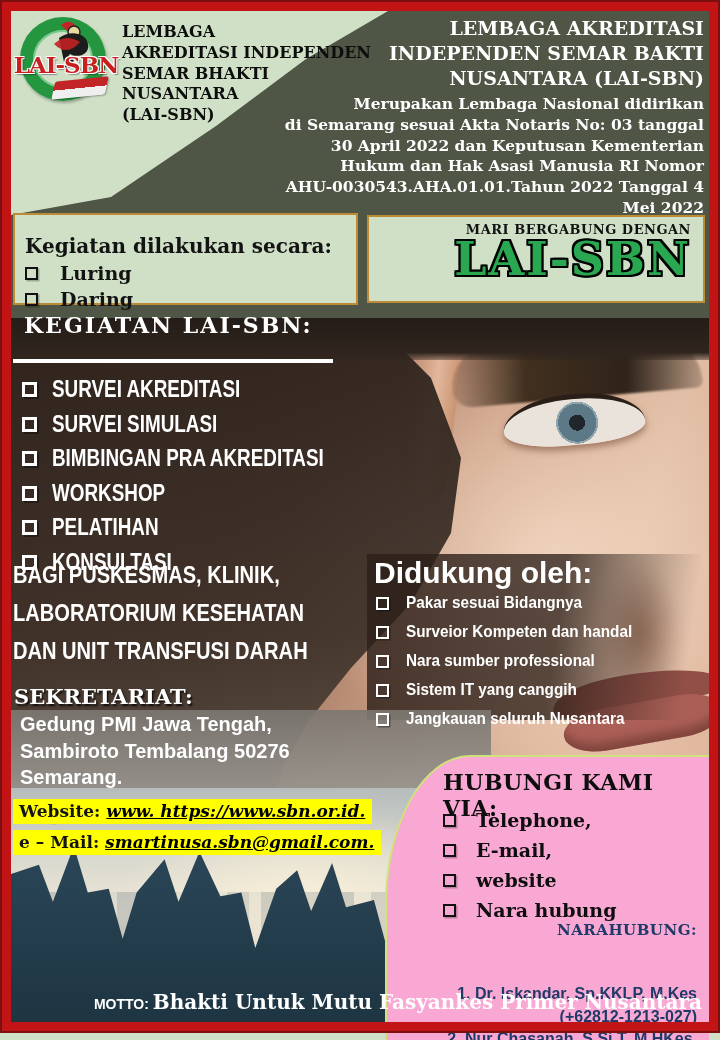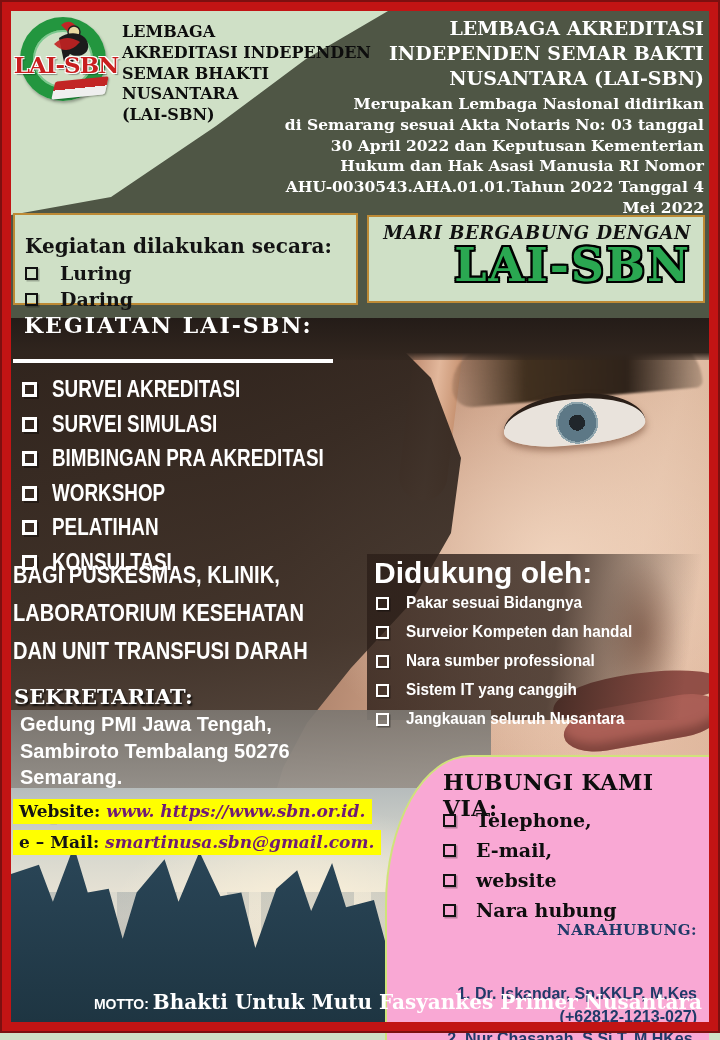--- a/index.html
+++ b/index.html
@@ -34,21 +34,21 @@
     box-sizing:border-box;padding:19px 10px;}
   .mode-title{font-size:20px;font-weight:bold;color:#131313;}
   .cb-row{display:flex;align-items:center;margin-top:4px;}
   .cb{display:inline-block;box-sizing:border-box;flex:none;}
   .cb-dark{width:13px;height:13px;border:2.5px solid #111;box-shadow:1.5px 1.5px 0 rgba(0,0,0,.25);}
   .cb-white-lg{width:15px;height:15px;border:3px solid #fff;box-shadow:2px 2px 0 rgba(0,0,0,.35);}
   .cb-white-sm{width:13px;height:13px;border:2.5px solid #fff;box-shadow:1.5px 1.5px 0 rgba(0,0,0,.35);}
   .mode-box .cb-label{font-size:19px;font-weight:bold;color:#131313;margin-left:22px;}
   .join-box{position:absolute;left:367px;top:215px;width:338px;height:88px;background:#cfe0c6;border:2px solid #bd8a35;
     box-sizing:border-box;padding:5px 12px 0 0;text-align:right;}
-  .join-tagline{font-size:18px;font-weight:bold;color:#111;letter-spacing:.5px;font-style:italic;}
+  .join-tagline{font-size:13px;font-weight:bold;color:#111;letter-spacing:.5px;}
   .join-acronym{font-size:46px;font-weight:bold;color:#2aa751;letter-spacing:2px;line-height:.95;margin-top:1px;
     text-shadow:-2px -2px 0 #000,2px -2px 0 #000,-2px 2px 0 #000,2px 2px 0 #000,-2px 0 0 #000,2px 0 0 #000,0 -2px 0 #000,0 2px 0 #000;}
   
   .photo{position:absolute;left:11px;top:318px;width:698px;height:704px;overflow:hidden;background:#b98a70;}
   .photo-base{position:absolute;inset:0;
     background:
       radial-gradient(380px 300px at 78% 34%,rgba(242,214,192,.9),rgba(242,214,192,0) 70%),
       radial-gradient(300px 380px at 88% 62%,rgba(230,190,165,.8),rgba(230,190,165,0) 72%),
       linear-gradient(105deg,#6b4a38 0%,#8a6450 30%,#c79a80 55%,#e0bda4 78%,#d4ab90 100%);}
   .finger{position:absolute;left:396px;top:8px;width:48px;height:175px;border-radius:24px;transform:rotate(7deg);
@@ -101,21 +101,21 @@
   .cond90{display:inline-block;transform:scaleX(.9);transform-origin:0 50%;white-space:nowrap;}
   
   .sek-heading{position:absolute;left:14px;top:684px;z-index:5;color:#fff;font-weight:bold;font-size:21px;
     text-shadow:1.5px 1.5px 2px rgba(0,0,0,.8);}
   .sek-address{position:absolute;left:20px;top:711px;z-index:5;color:#fff;font-weight:bold;font-size:20px;line-height:26.5px;white-space:pre-line;}
   .sek-phone{position:absolute;left:16px;top:776px;z-index:5;color:#fff;font-weight:bold;font-size:20px;
     text-shadow:1px 1px 1px rgba(0,0,0,.6);margin-top:24px;}
   .hl-row{position:absolute;left:13px;z-index:6;background:#ffff00;padding:2px 7px 3px 6px;font-weight:bold;font-size:17px;color:#141414;white-space:nowrap;}
   .hl-website{top:799px;}
   .hl-email{top:830px;}
-  .hl-link{font-style:italic;color:#701a75;}
+  .hl-link{font-style:italic;text-decoration:underline;color:#000000;}
   
   .green-box{position:absolute;left:385px;top:755px;width:324px;height:294px;background:#f9a8d4;z-index:4;
     border-top-left-radius:85px 150px;border-top:2px solid #cfe37a;border-left:2px solid #cfe37a;box-sizing:border-box;}
   .contact-heading{position:absolute;left:56px;top:12px;font-size:22px;font-weight:bold;color:#0e0e0e;letter-spacing:.5px;}
   .contact-list{position:absolute;left:56px;top:48px;}
   .contact-list .cb-row{margin-bottom:8px;}
   .contact-label{font-size:19px;font-weight:bold;color:#0e0e0e;margin-left:20px;}
   .nara{position:absolute;right:12px;top:164px;width:302px;text-align:right;color:#203a68;}
   .nara-heading{font-weight:bold;font-size:15px;letter-spacing:.5px;}
   .nara-lines{font-family:"Liberation Sans",sans-serif;font-weight:bold;font-size:16px;line-height:1.42;white-space:pre-line;margin-top:44px;}

